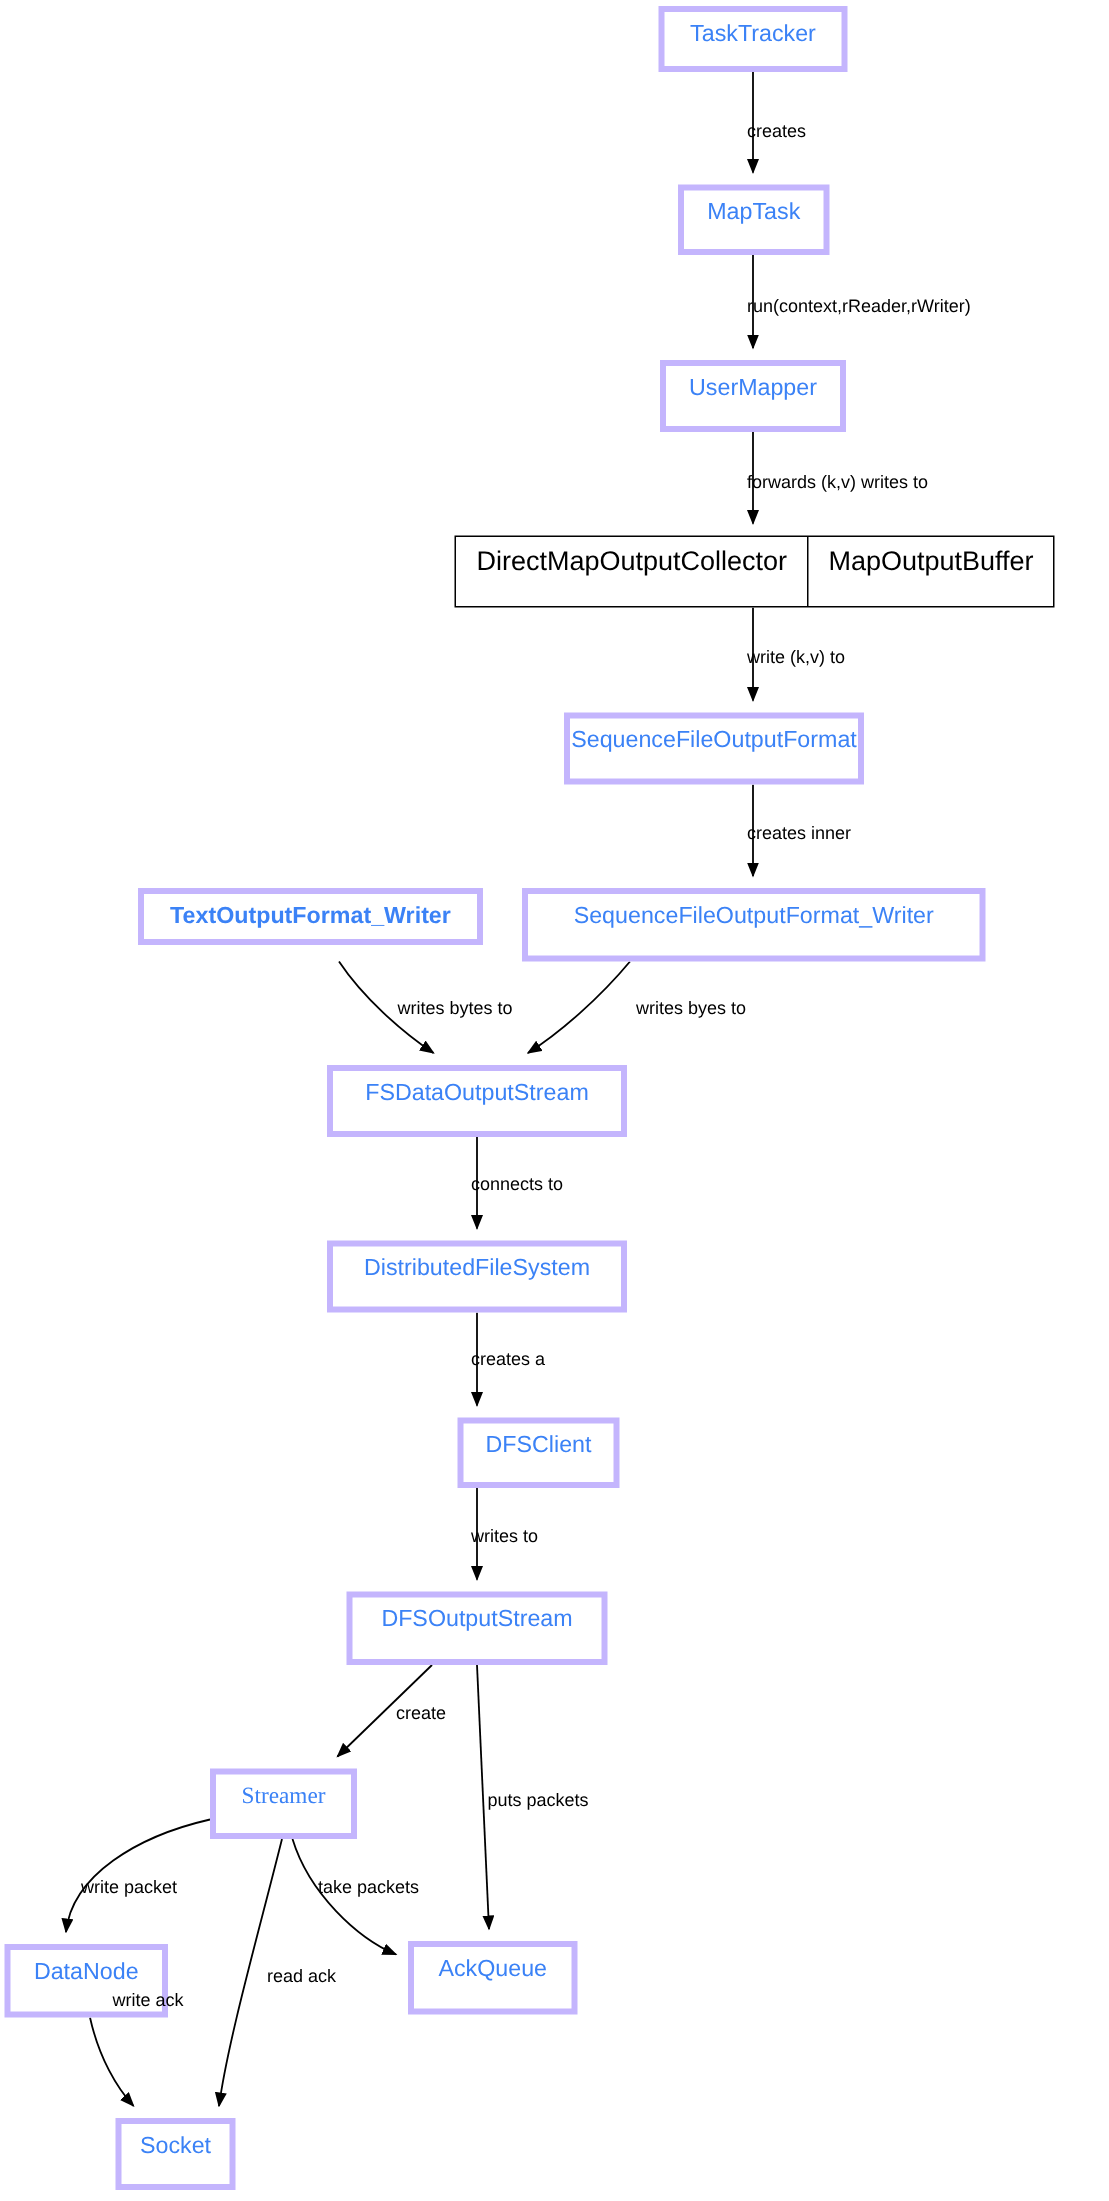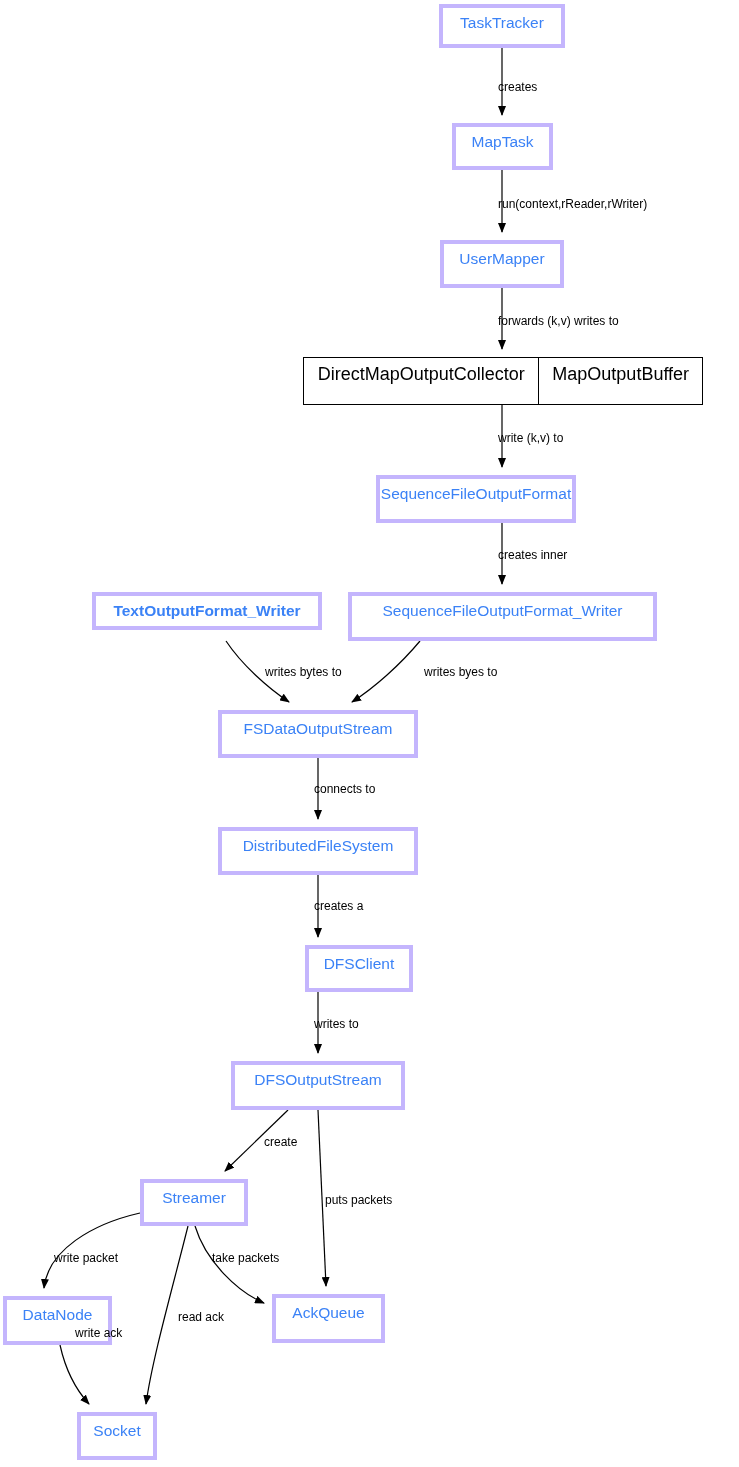--- a/index.html
+++ b/index.html
@@ -186,21 +186,21 @@
   </div>
 
   <div class="node" style="left:264px; top:945px; width:108px; height:47px;margin-left:41px;">
     <span>DFSClient</span>
   </div>
 
   <div class="node" style="left:231px; top:1061px; width:174px; height:49px;">
     <span>DFSOutputStream</span>
   </div>
 
-  <div class="node" style="left:140px; top:1179px; width:108px; height:47px;">
+  <div class="node" style="left:140px; top:1179px; width:98px; height:47px;font-family:Liberation Serif, serif;">
     <span>Streamer</span>
   </div>
 
   <div class="node" style="left:3px; top:1296px; width:109px; height:49px;">
     <span>DataNode</span>
   </div>
 
   <div class="node" style="left:272px; top:1294px; width:113px; height:49px;">
     <span>AckQueue</span>
   </div>

